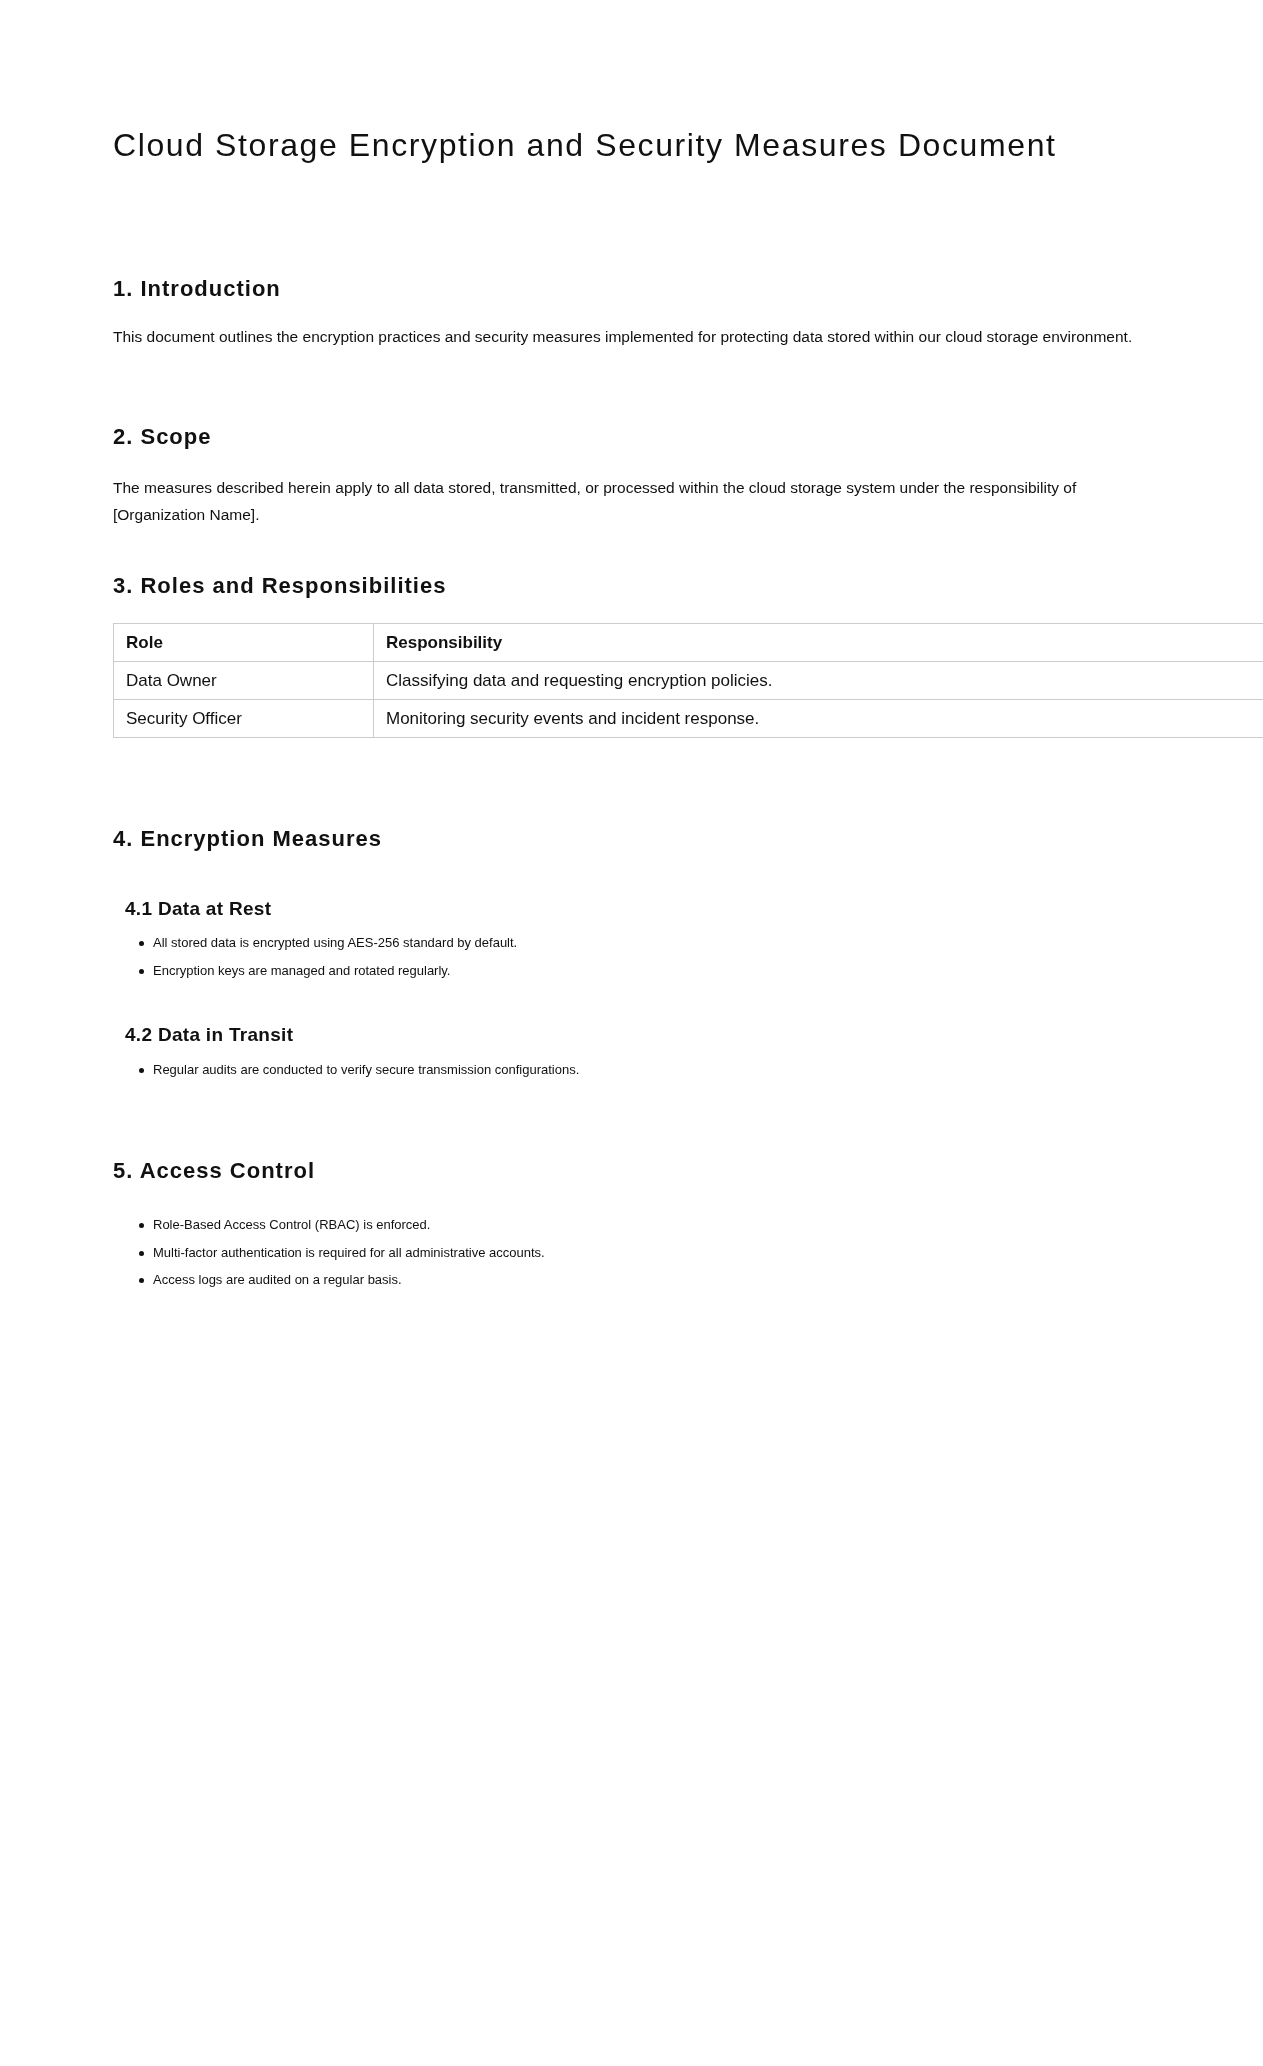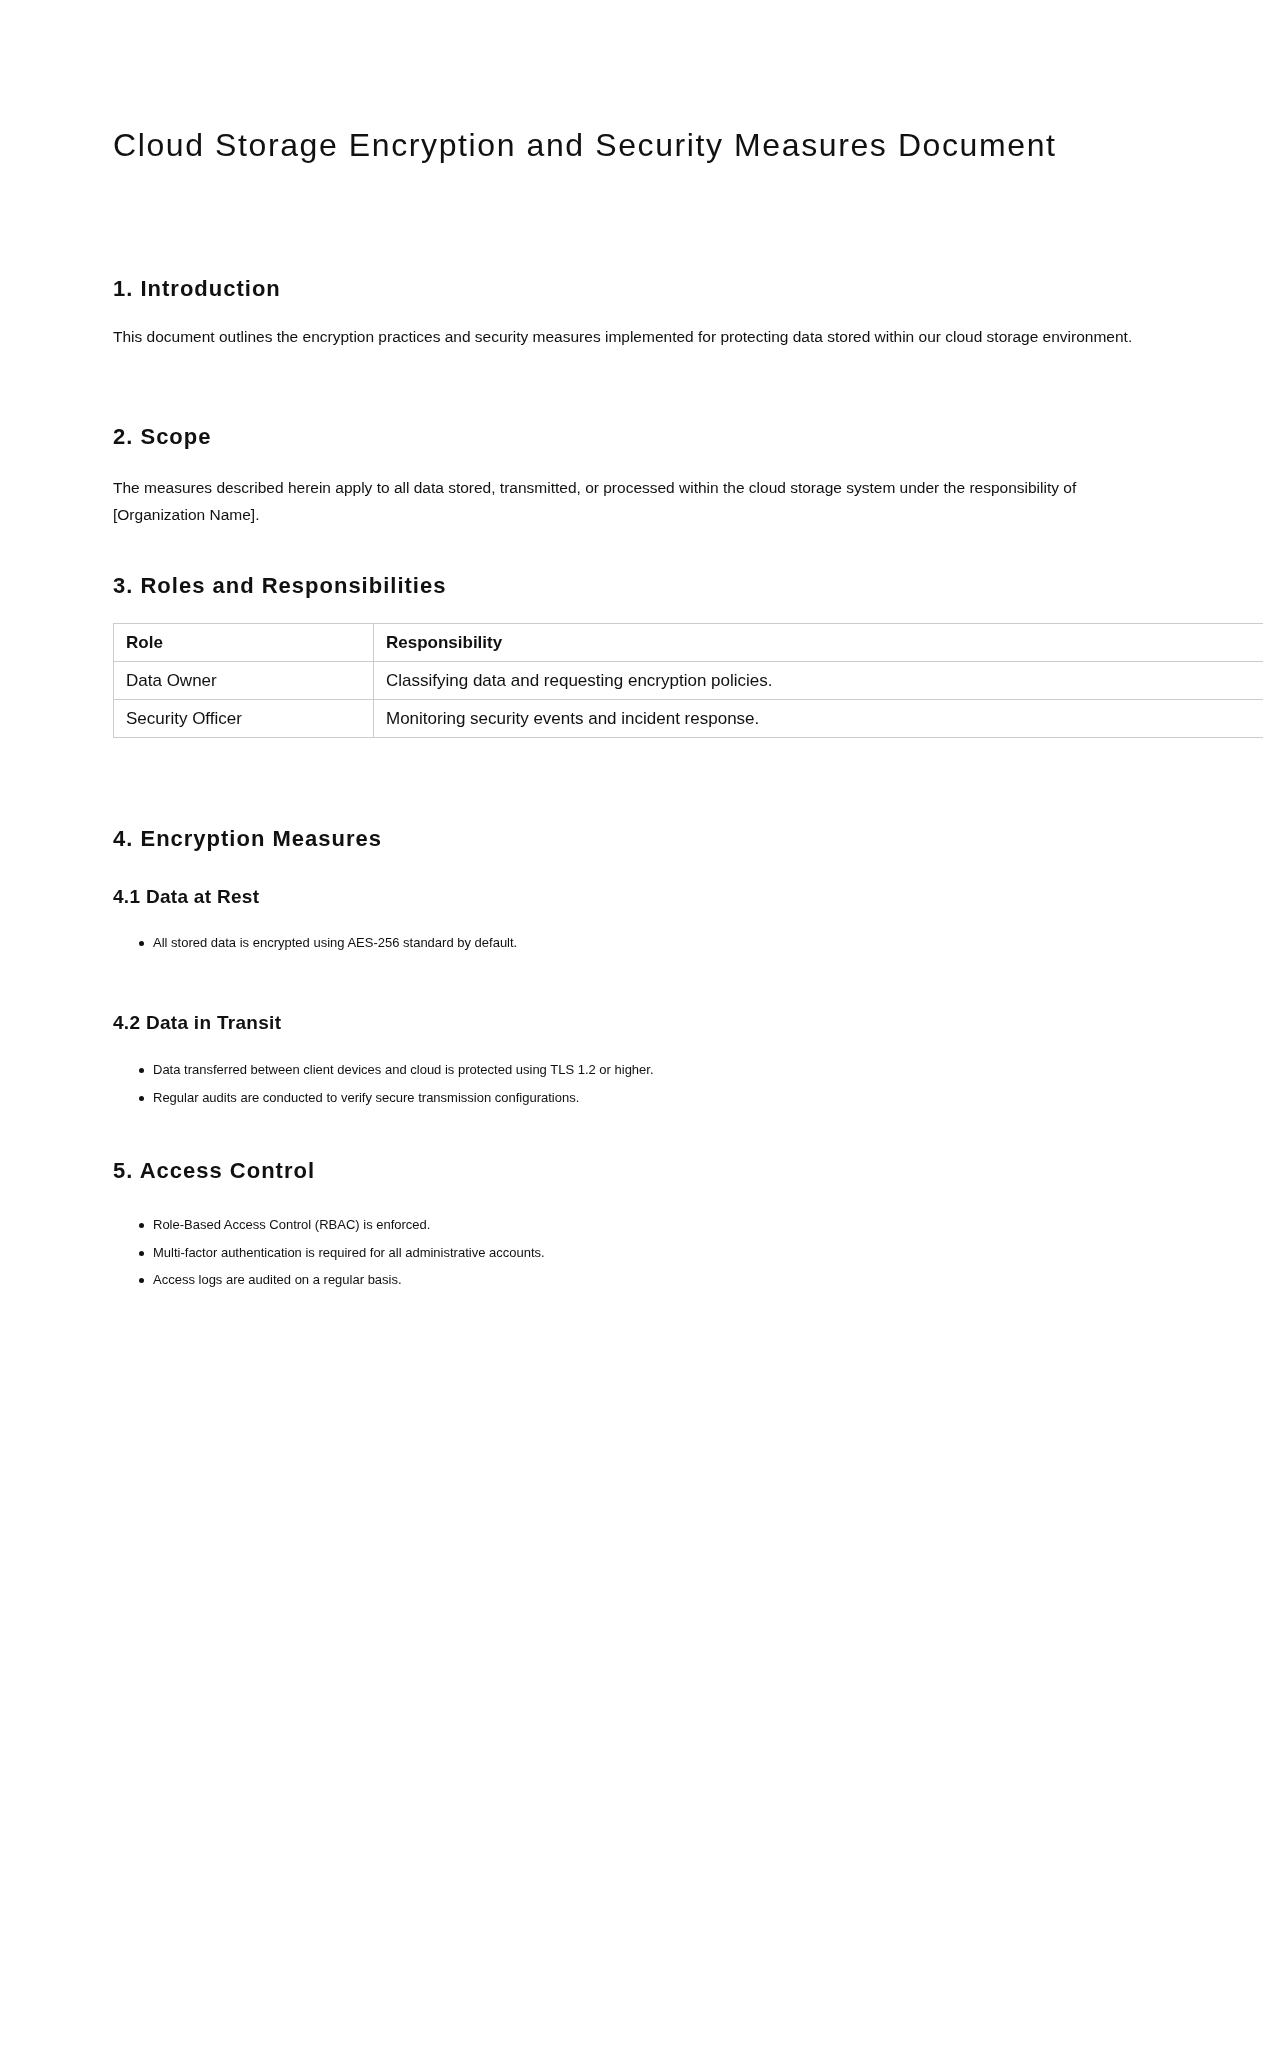--- a/index.html
+++ b/index.html
@@ -35,21 +35,21 @@
     margin: 0;
     position: absolute;
     left: 0;
     font-size: 22px;
     font-weight: bold;
     letter-spacing: 1px;
     line-height: 26px;
     white-space: nowrap;
   }
   h3 {
-    margin: 0;
+    margin: 12px;
     position: absolute;
     left: 0;
     font-size: 19px;
     font-weight: bold;
     letter-spacing: 0.3px;
     line-height: 22px;
     white-space: nowrap;
   }
   p {
     margin: 0;
@@ -132,25 +132,25 @@
         <td>Monitoring security events and incident response.</td>
       </tr>
     </tbody>
   </table>
 
   <h2 style="top:826px">4. Encryption Measures</h2>
 
   <h3 style="top:886px">4.1 Data at Rest</h3>
   <ul style="top:929px">
     <li><span class="bullet"></span><span>All stored data is encrypted using AES-256 standard by default.</span></li>
+    <li><span class="bullet"></span><span>Encryption keys are managed and rotated regularly.</span></li>
   </ul>
 
   <h3 style="top:1012px">4.2 Data in Transit</h3>
   <ul style="top:1056px">
-    <li><span class="bullet"></span><span>Data transferred between client devices and cloud is protected using TLS 1.2 or higher.</span></li>
     <li><span class="bullet"></span><span>Regular audits are conducted to verify secure transmission configurations.</span></li>
   </ul>
 
   <h2 style="top:1158px">5. Access Control</h2>
   <ul style="top:1211px">
     <li><span class="bullet"></span><span>Role-Based Access Control (RBAC) is enforced.</span></li>
     <li><span class="bullet"></span><span>Multi-factor authentication is required for all administrative accounts.</span></li>
     <li><span class="bullet"></span><span>Access logs are audited on a regular basis.</span></li>
   </ul>
 

